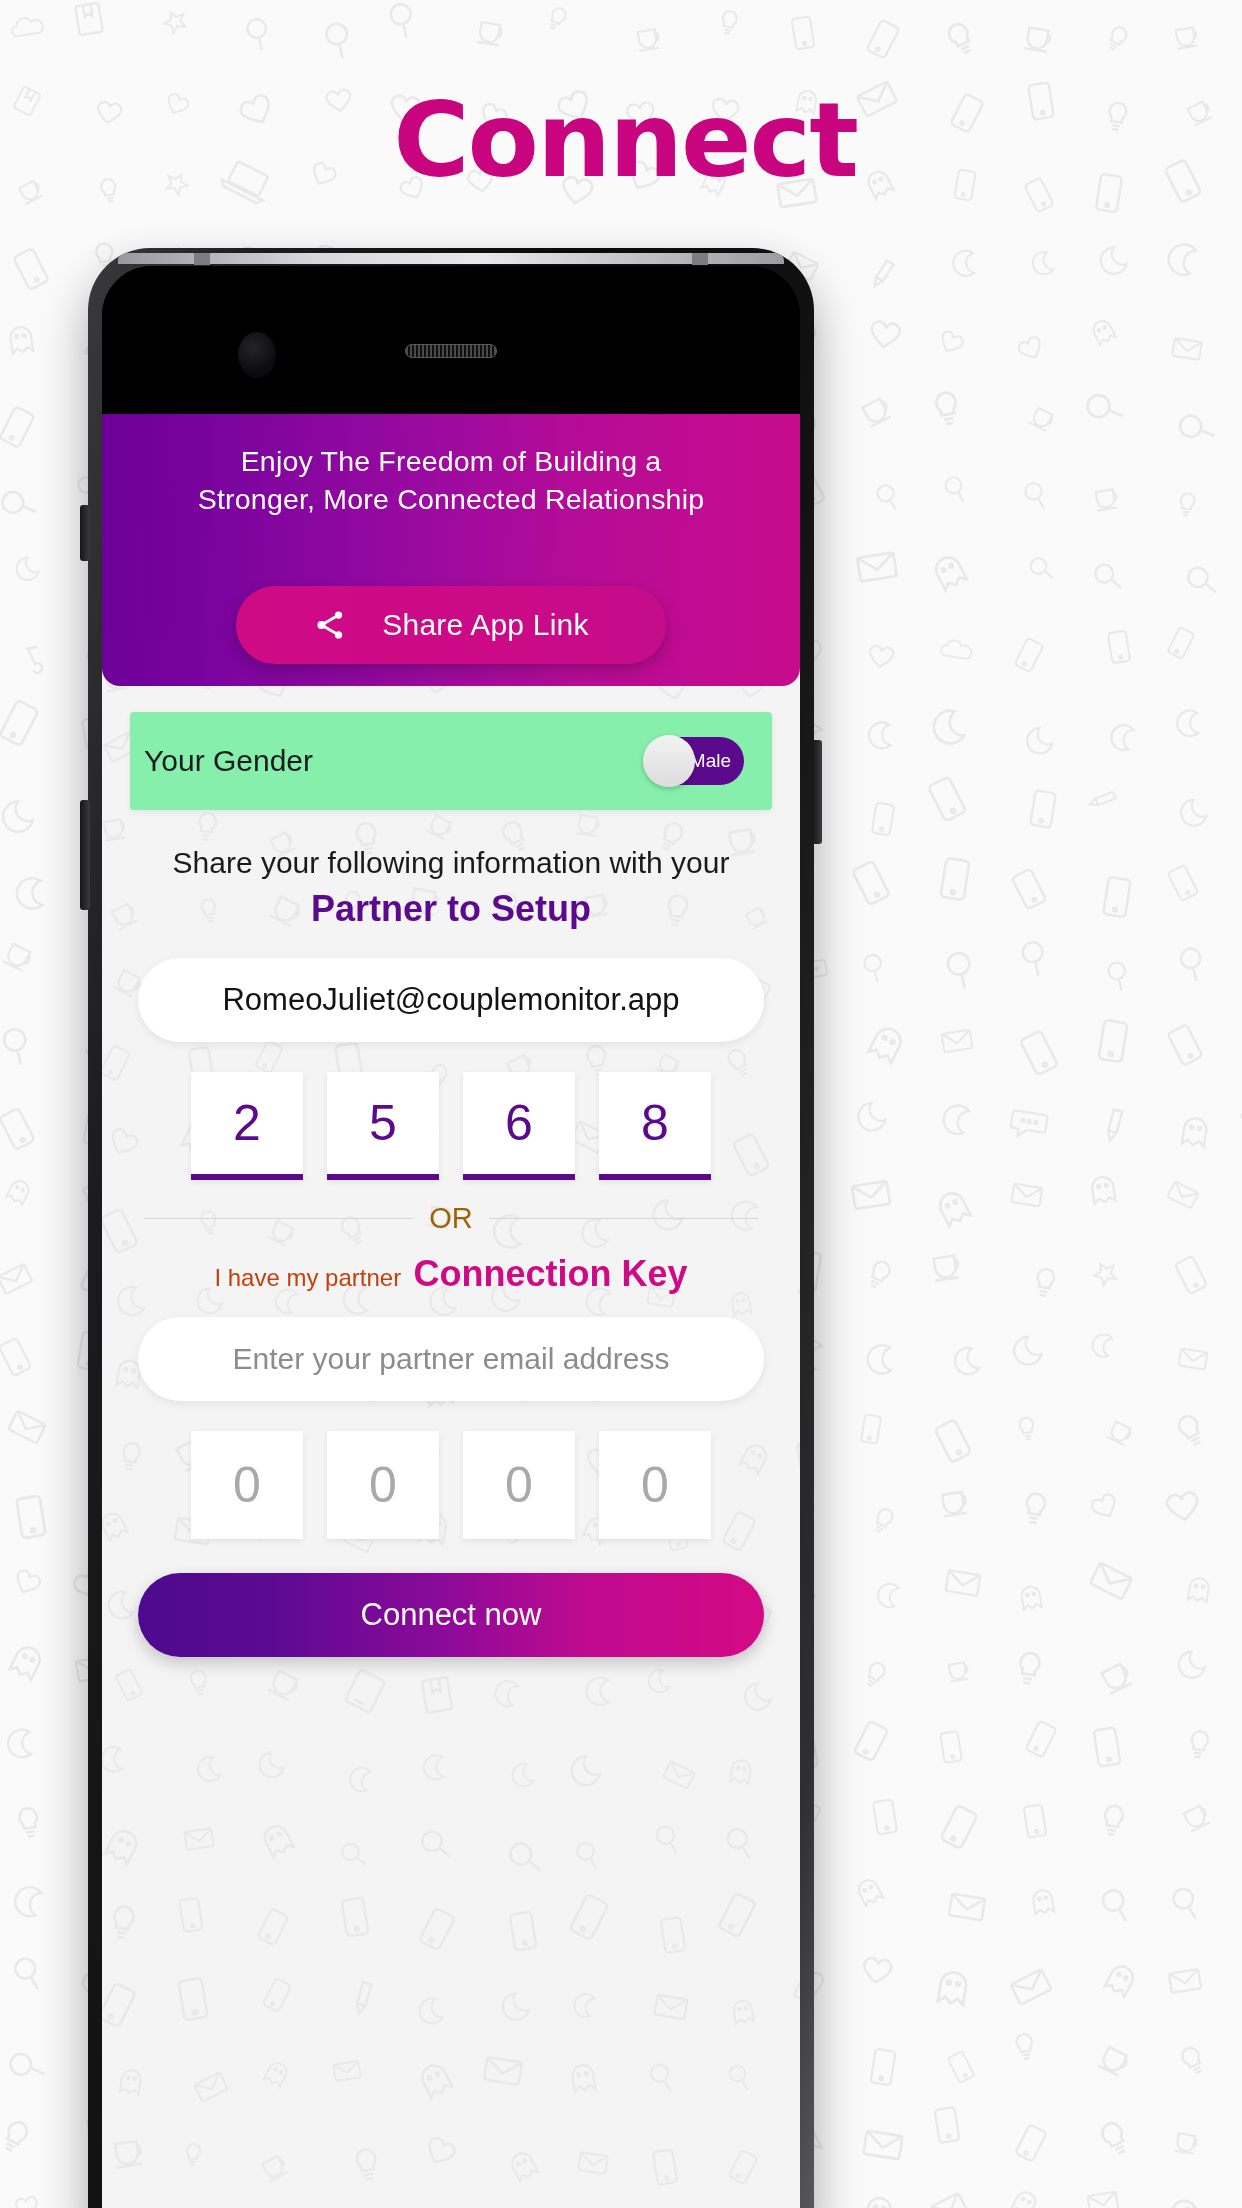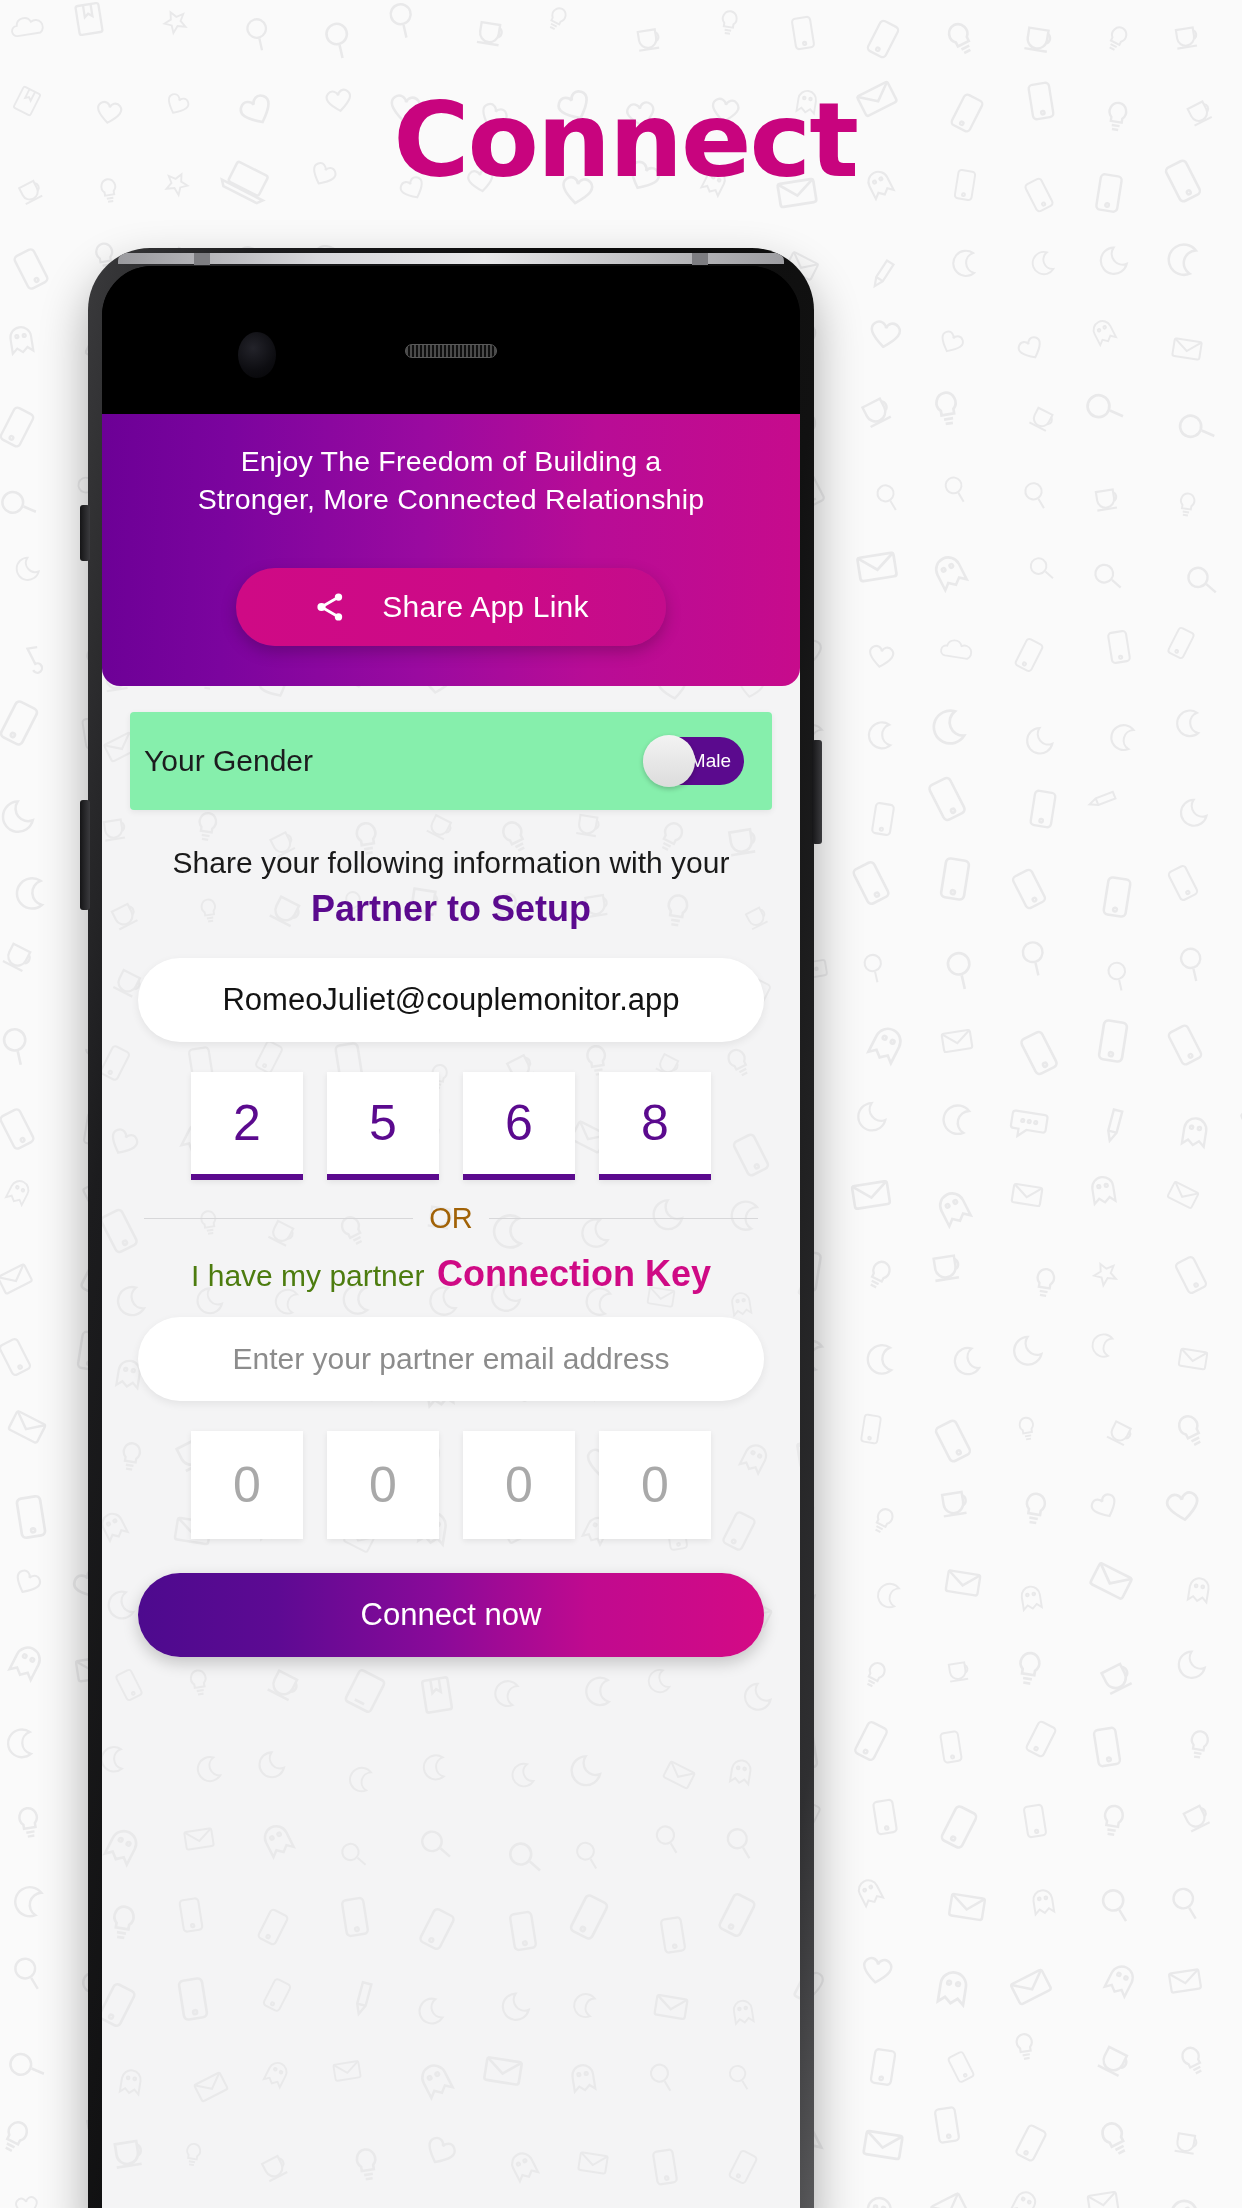--- a/index.html
+++ b/index.html
@@ -124,21 +124,21 @@
     text-align: center;
     color: #ffffff;
     font-size: 28.5px;
     line-height: 1.35;
     font-weight: 400;
     letter-spacing: .2px;
   }
   .share-btn {
     position: absolute;
     left: 50%; transform: translateX(-50%);
-    top: 154px;
+    top: 172px;
     width: 430px; height: 78px;
     border-radius: 39px;
     background: linear-gradient(90deg,#cf0a85,#cc0a87 60%,#c40c8b);
     display: flex; align-items: center; justify-content: center;
     gap: 35px;
     box-shadow: 0 6px 16px rgba(0,0,0,.22);
     cursor: pointer;
   }
   .share-btn .label {
     color:#fff; font-size: 30px; font-weight: 500; letter-spacing:.2px;
@@ -224,21 +224,21 @@
     gap: 16px;
   }
   .or-wrap .rule { flex:1; height:1px; background:#d7d7d9; }
   .or-wrap .or-text { font-size: 29px; color:#a16207; }
 
   
   .conn-key-line {
     margin-top: 18px;
     text-align:center;
   }
-  .conn-key-line .a { font-size: 30px; color:#4d7c0f; }
+  .conn-key-line .a { font-size: 24px; color:#c2410c; }
   .conn-key-line .b { font-size: 36px; font-weight:bold; color:#cf0a85; margin-left: 8px; }
 
   
   .input-pill {
     margin: 22px 36px 0 36px;
     height: 84px;
     background:#fff;
     border-radius: 42px;
     display:flex; align-items:center; justify-content:center;
     box-shadow: 0 3px 8px rgba(0,0,0,.07);

